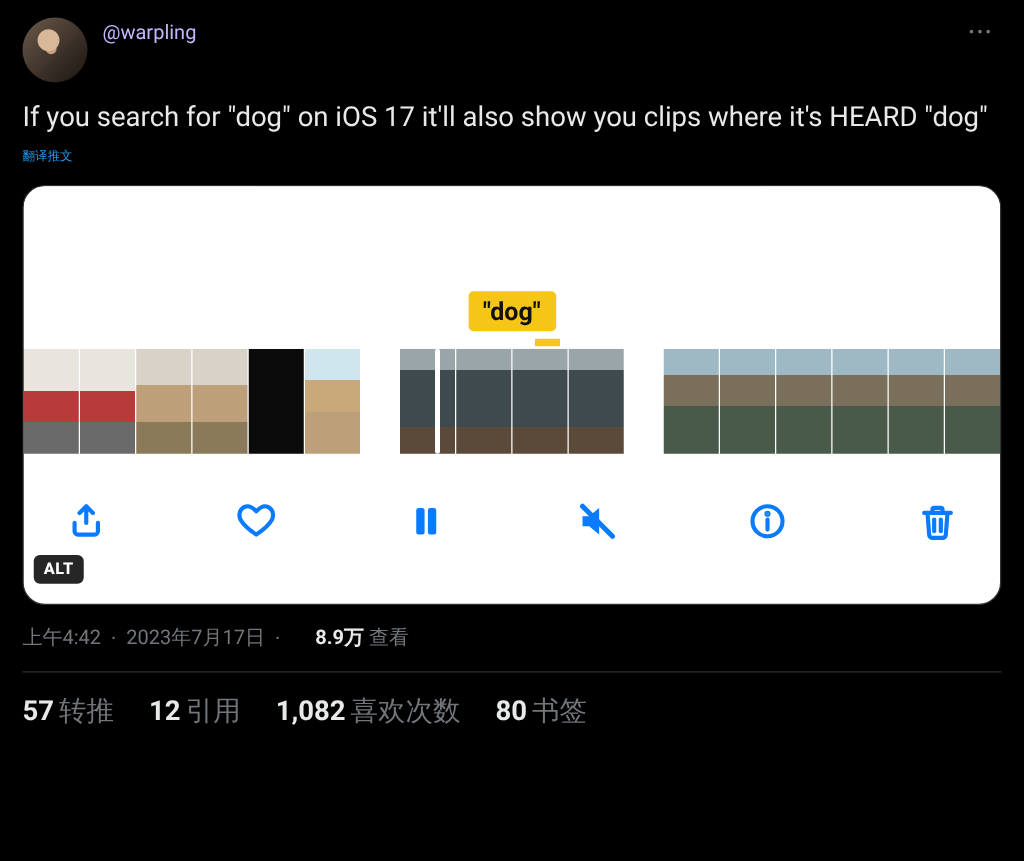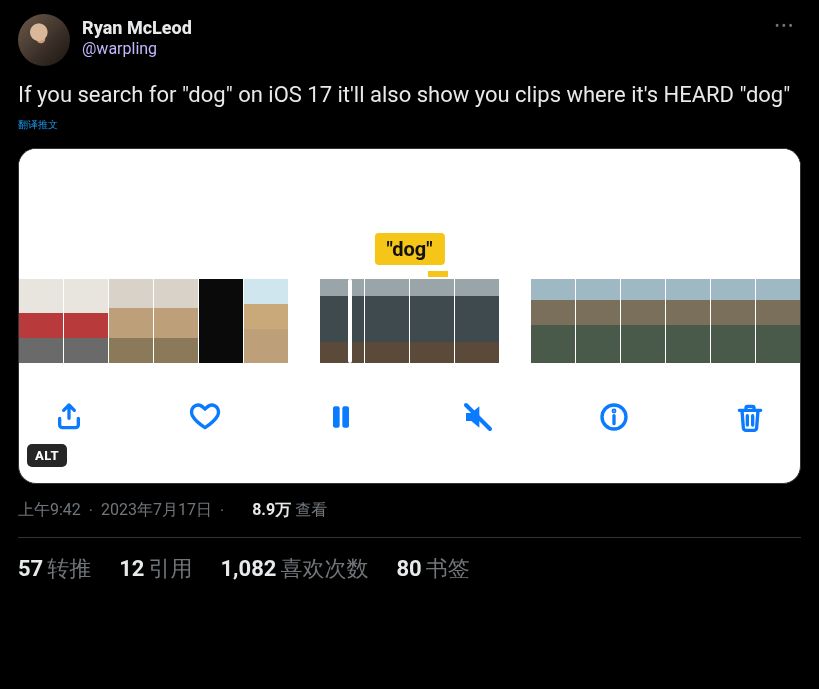--- a/index.html
+++ b/index.html
@@ -201,21 +201,20 @@
   .stat { cursor:pointer; }
 </style>
 </head>
 <body>
 
 <div class="tweet">
 
   <div class="header">
     <div class="avatar"></div>
     <div class="names">
-      <div class="display-name">Ryan McLeod</div>
       <div class="handle">@warpling</div>
     </div>
     <div class="more-icon">•••</div>
   </div>
 
   <div class="body-text">If you search for "dog" on iOS 17 it'll also show you clips where it's HEARD "dog"</div>
 
   <a class="translate-link">翻译推文</a>
 
   <div class="media-card">
@@ -284,21 +283,21 @@
             <path d="M4 7h16M9 7V5a1 1 0 0 1 1-1h4a1 1 0 0 1 1 1v2M6 7l1 13a2 2 0 0 0 2 2h6a2 2 0 0 0 2-2l1-13"></path>
             <line x1="10" y1="11" x2="10" y2="18"></line>
             <line x1="14" y1="11" x2="14" y2="18"></line>
           </svg>
       </div>
     </div>
     <div class="alt-badge">ALT</div>
   </div>
 
   <div class="meta">
-    <span>上午9:42</span>
+    <span>上午4:42</span>
     <span class="sep"></span>
     <span>2023年7月17日</span>
     <span class="sep"></span>
     <span class="views-count">8.9万</span>
     <span>查看</span>
   </div>
 
   <hr class="divider">
 
   <div class="stats">

